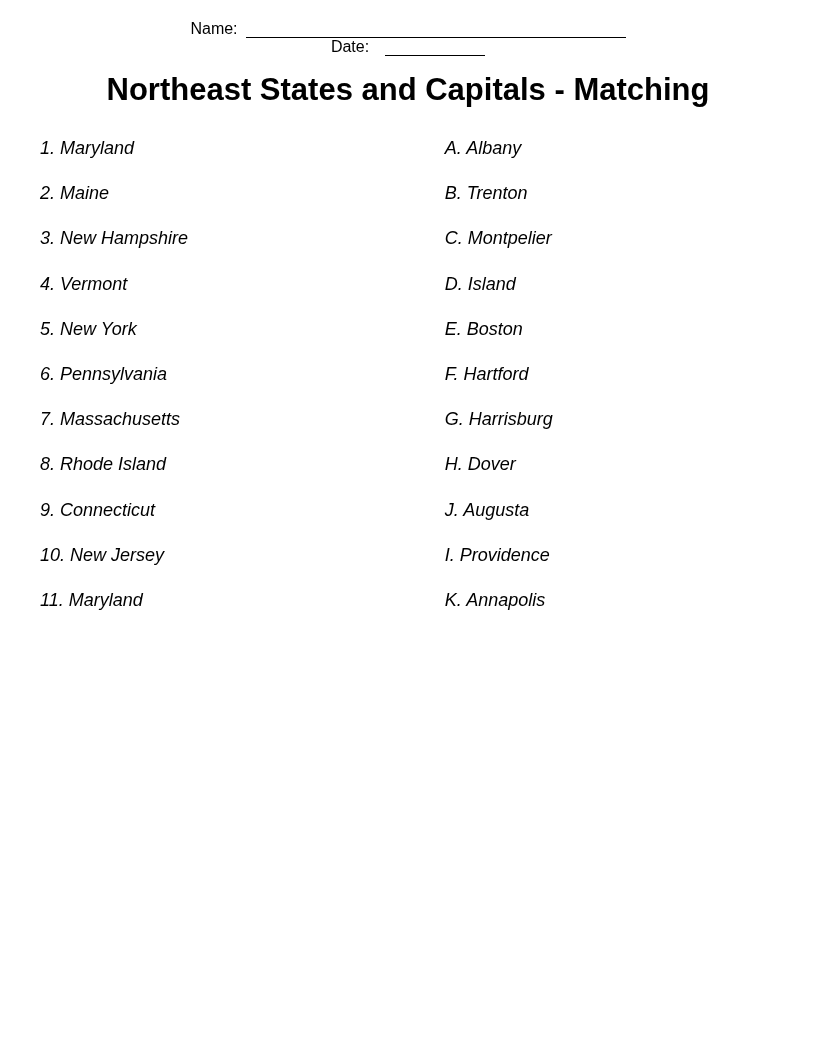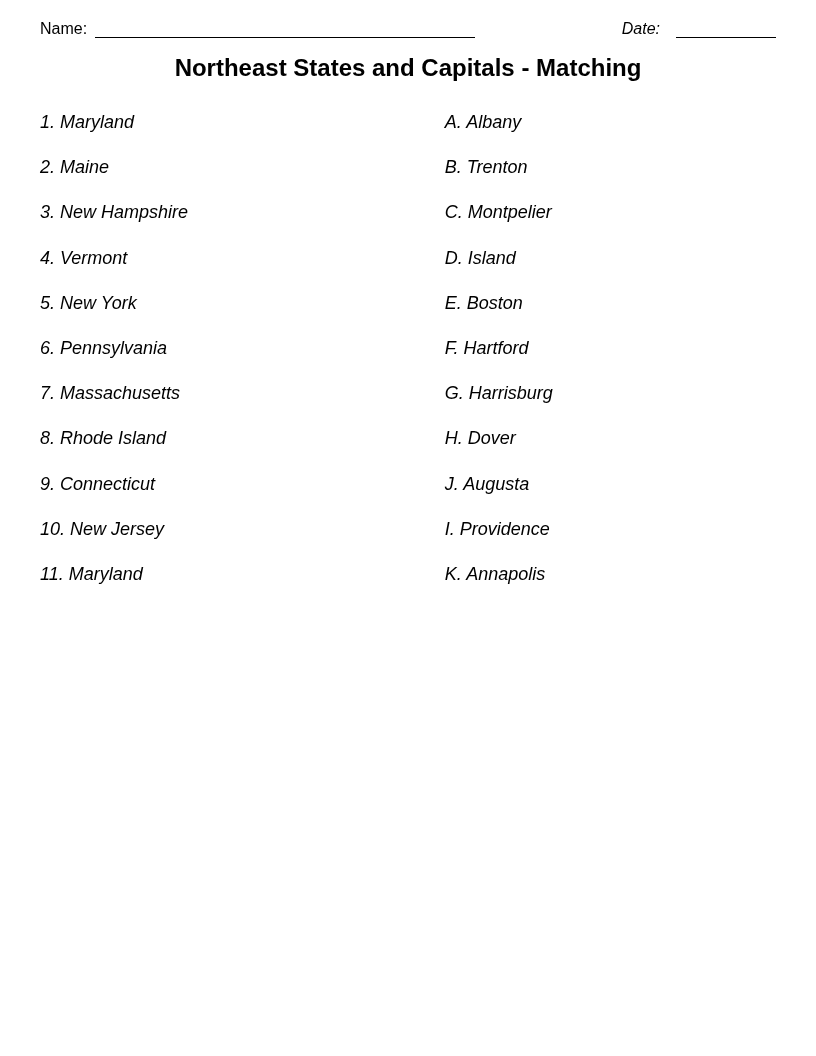--- a/index.html
+++ b/index.html
@@ -16,52 +16,52 @@
       padding: 20px 40px;
       color: #000000;
     }
 
     .header-row {
       display: flex;
       justify-content: space-between;
       align-items: center;
       margin-bottom: 10px;
       font-size: 16px;
+      flex-direction: column;
     }
 
     .name-field {
       display: flex;
       align-items: center;
       gap: 8px;
     }
 
     .name-line {
       display: inline-block;
       width: 380px;
       border-bottom: 1px solid #000;
       height: 18px;
     }
 
     .date-field {
       display: flex;
       align-items: center;
       gap: 16px;
-      font-style: italic;
     }
 
     .date-line {
       display: inline-block;
       width: 100px;
       border-bottom: 1px solid #000;
       height: 18px;
     }
 
     .page-title {
       text-align: center;
-      font-size: 24px;
+      font-size: 31px;
       font-weight: bold;
       margin: 16px 0 28px 0;
       font-family: Arial, sans-serif;
     }
 
     .columns-container {
       display: flex;
       justify-content: space-between;
       align-items: flex-start;
       font-style: italic;

